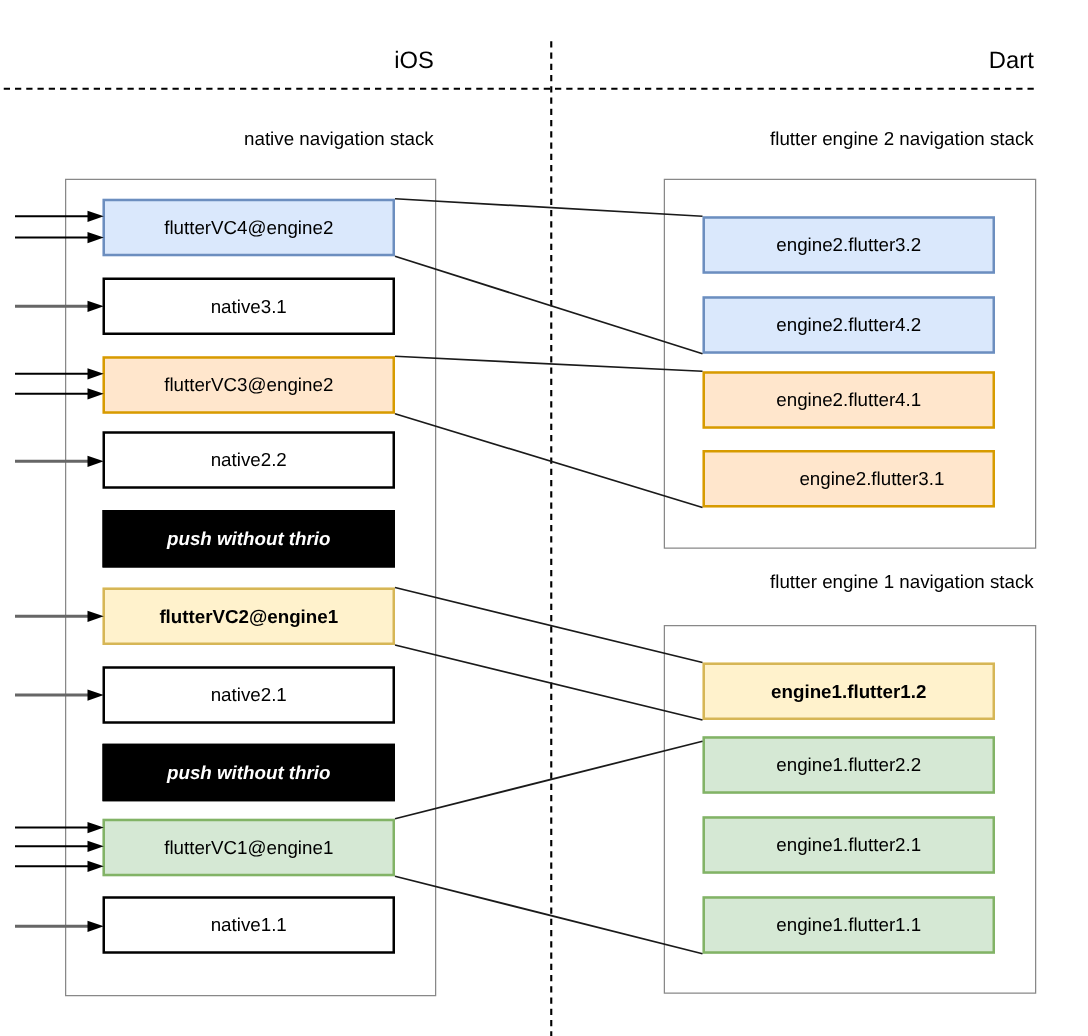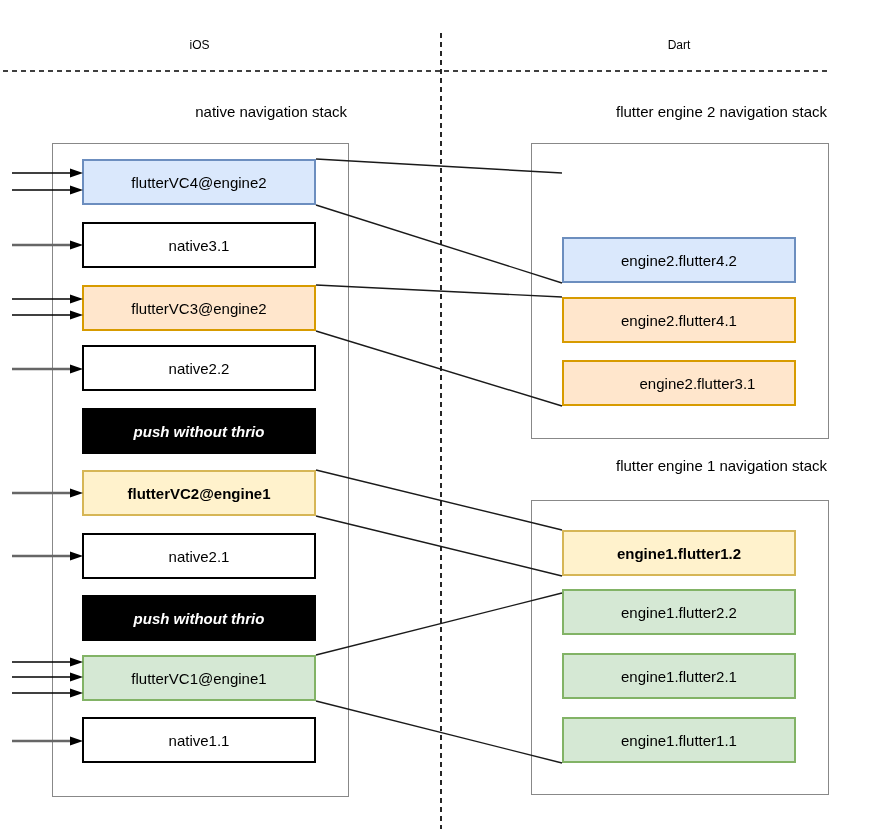--- a/index.html
+++ b/index.html
@@ -6,22 +6,22 @@
   #canvas{
     position:relative;
     width:870px;height:829px;
     background:#fff;
     font-family:"Liberation Sans", sans-serif;
     color:#000;
     overflow:hidden;
   }
   .region-label{
     position:absolute;
-    text-align:center;
-    font-size:12px;
+    text-align:right;
+    font-size:19px;
   }
   .stack-title{
     position:absolute;
     text-align:right;
     font-size:15px;
   }
   .container-box{
     position:absolute;
     border:1px solid #888;
     background:transparent;
@@ -69,20 +69,21 @@
   <div class="node white" style="left:82px;top:222px;">native3.1</div>
   <div class="node orange" style="left:82px;top:285px;">flutterVC3@engine2</div>
   <div class="node white" style="left:82px;top:345px;">native2.2</div>
   <div class="node black" style="left:82px;top:408px;">push without thrio</div>
   <div class="node yellow" style="left:82px;top:470px;">flutterVC2@engine1</div>
   <div class="node white" style="left:82px;top:533px;">native2.1</div>
   <div class="node black" style="left:82px;top:595px;">push without thrio</div>
   <div class="node green" style="left:82px;top:655px;">flutterVC1@engine1</div>
   <div class="node white" style="left:82px;top:717px;">native1.1</div>
 
+  <div class="node blue" style="left:562px;top:173px;">engine2.flutter3.2</div>
   <div class="node blue" style="left:562px;top:237px;">engine2.flutter4.2</div>
   <div class="node orange" style="left:562px;top:297px;">engine2.flutter4.1</div>
   <div class="node orange" style="left:562px;top:360px;padding-left:37px;">engine2.flutter3.1</div>
 
   <div class="node yellow" style="left:562px;top:530px;">engine1.flutter1.2</div>
   <div class="node green" style="left:562px;top:589px;text-align:center;">engine1.flutter2.2</div>
   <div class="node green" style="left:562px;top:653px;">engine1.flutter2.1</div>
   <div class="node green" style="left:562px;top:717px;">engine1.flutter1.1</div>
 
   <svg id="lines-layer" viewBox="0 0 870 829" xmlns="http://www.w3.org/2000/svg">

